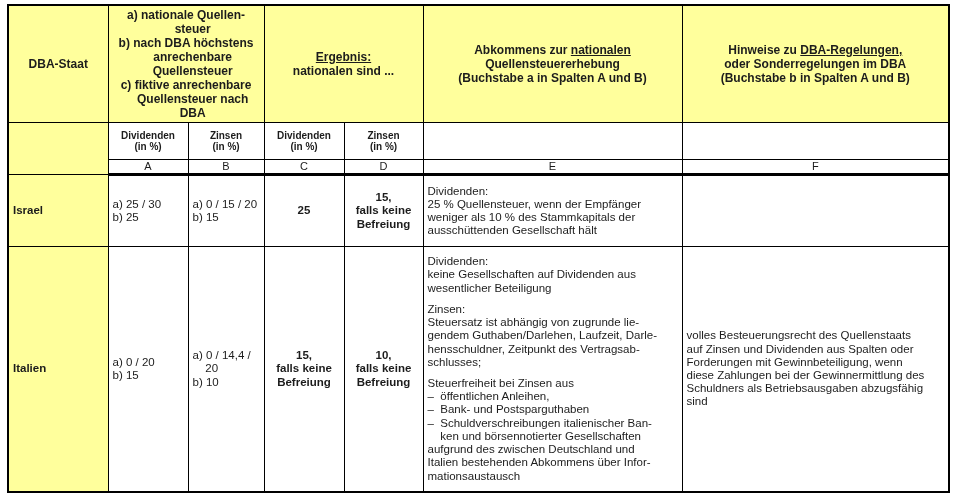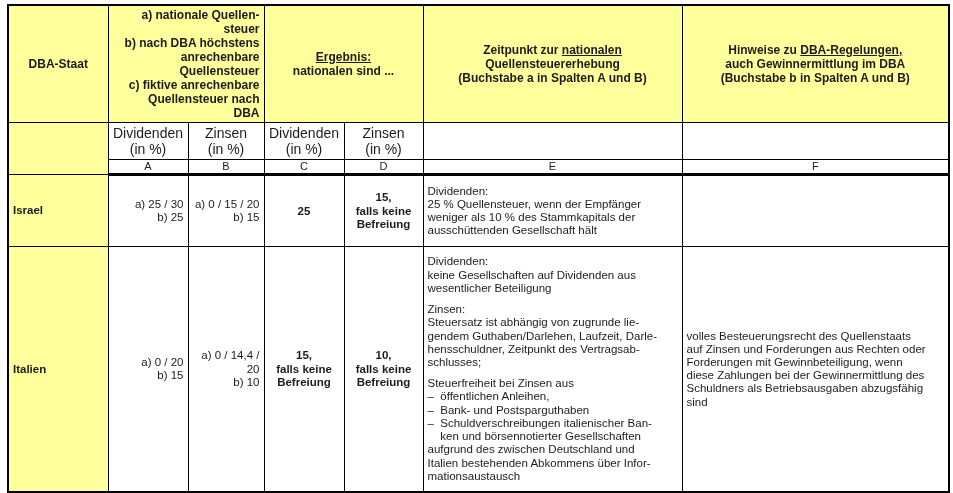--- a/index.html
+++ b/index.html
@@ -44,48 +44,48 @@
   tr.r-italien td { height: 240px; }
 
   
   tr.r-head td {
     font-weight: bold;
     font-size: 12px;
     line-height: 14px;
     vertical-align: middle;
   }
   td.h-list {
-    text-align: right;
+    text-align: center;
     padding-left: 8px;
     vertical-align: middle;
   }
 
   
   tr.r-sub td.sublab {
-    font-weight: normal;
-    font-size: 14px;
+    font-weight: bold;
+    font-size: 10px;
     text-align: center;
     vertical-align: middle;
   }
   tr.r-letter td {
     font-size: 11px;
     text-align: center;
     vertical-align: middle;
     padding: 0 2px;
     border-bottom: 3px solid #000;
   }
 
   
   td.country {
     font-weight: bold;
     padding-left: 8px;
     vertical-align: middle;
   }
   td.rate {
-    text-align: right;
+    text-align: left;
     padding-left: 8px;
     vertical-align: middle;
   }
   td.result {
     font-weight: bold;
     text-align: center;
     vertical-align: middle;
     margin-left: 27px;
   }
   td.note {
@@ -120,27 +120,27 @@
     anrechenbare
     Quellensteuer
 c) fiktive anrechenbare
     Quellensteuer nach
     DBA</td>
       <td colspan="2" class="yellow center">
         <div><span class="u">Ergebnis:</span></div>
         <div>nationalen sind ...</div>
       </td>
       <td class="yellow center">
-        <div><span>Zeitpunkt zur </span><span class="u">nationalen</span></div>
+        <div><span>Abkommens zur </span><span class="u">nationalen</span></div>
         <div>Quellensteuererhebung</div>
         <div>(Buchstabe a in Spalten A und B)</div>
       </td>
       <td class="yellow center">
         <div><span>Hinweise zu </span><span class="u">DBA-Regelungen,</span></div>
-        <div>auch Gewinnermittlung im DBA</div>
+        <div>oder Sonderregelungen im DBA</div>
         <div>(Buchstabe b in Spalten A und B)</div>
       </td>
     </tr>
 
     <tr class="r-sub">
       <td rowspan="2" class="yellow"></td>
       <td class="white sublab pre">Dividenden
 (in %)</td>
       <td class="white sublab pre">Zinsen
 (in %)</td>
@@ -213,21 +213,21 @@
 –  öffentlichen Anleihen,
 –  Bank- und Postsparguthaben
 –  Schuldverschreibungen italienischer Ban-
     ken und börsennotierter Gesellschaften
 aufgrund des zwischen Deutschland und
 Italien bestehenden Abkommens über Infor-
 mationsaustausch</div>
         </div>
       </td>
       <td class="white note pre">volles Besteuerungsrecht des Quellenstaats
-auf Zinsen und Forderungen aus Rechten oder
+auf Zinsen und Dividenden aus Spalten oder
 Forderungen mit Gewinnbeteiligung, wenn
 diese Zahlungen bei der Gewinnermittlung des
 Schuldners als Betriebsausgaben abzugsfähig
 sind</td>
     </tr>
   </tbody>
     </table>
 </div>
 
 </body></html>

